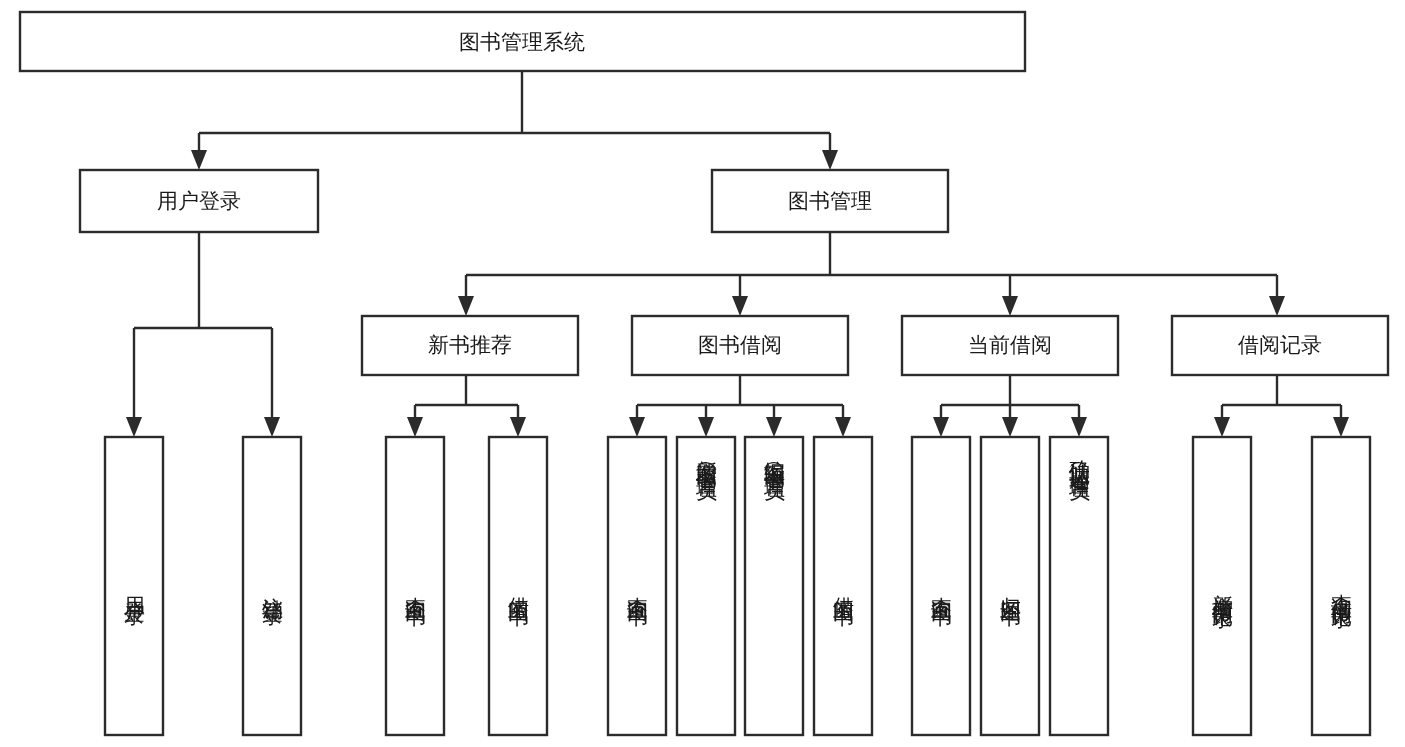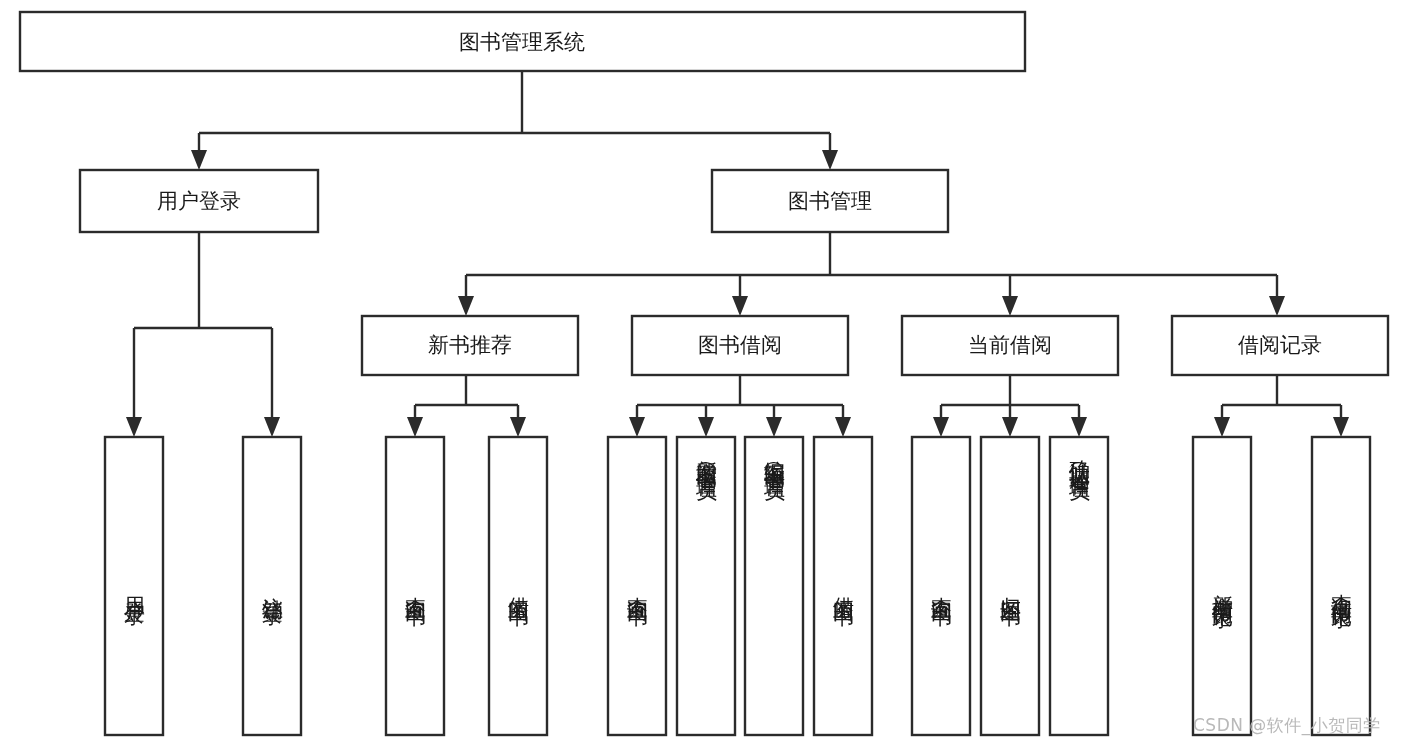--- a/index.html
+++ b/index.html
@@ -217,15 +217,14 @@
   <div class="leaf-label" style="left:745px; top:437px; width:58px; height:298px; justify-content:flex-start; padding-top:6px; box-sizing:border-box;">编辑图书（管理员）</div>
   <div class="leaf-label" style="left:814px; top:437px; width:58px; height:298px;">借阅图书</div>
 
   <div class="leaf-label" style="left:912px; top:437px; width:58px; height:298px;">查询图书</div>
   <div class="leaf-label" style="left:981px; top:437px; width:58px; height:298px;">归还图书</div>
   <div class="leaf-label" style="left:1050px; top:437px; width:58px; height:298px; justify-content:flex-start; padding-top:6px; box-sizing:border-box;">确认归还（管理员）</div>
 
   <div class="leaf-label" style="left:1193px; top:437px; width:58px; height:298px;">新增借阅记录</div>
   <div class="leaf-label" style="left:1312px; top:437px; width:58px; height:298px;">查询借阅记录</div>
 
-  <div class="watermark">CSDN @软件_小贺同学</div>
 
 </div>
 
 </body></html>

